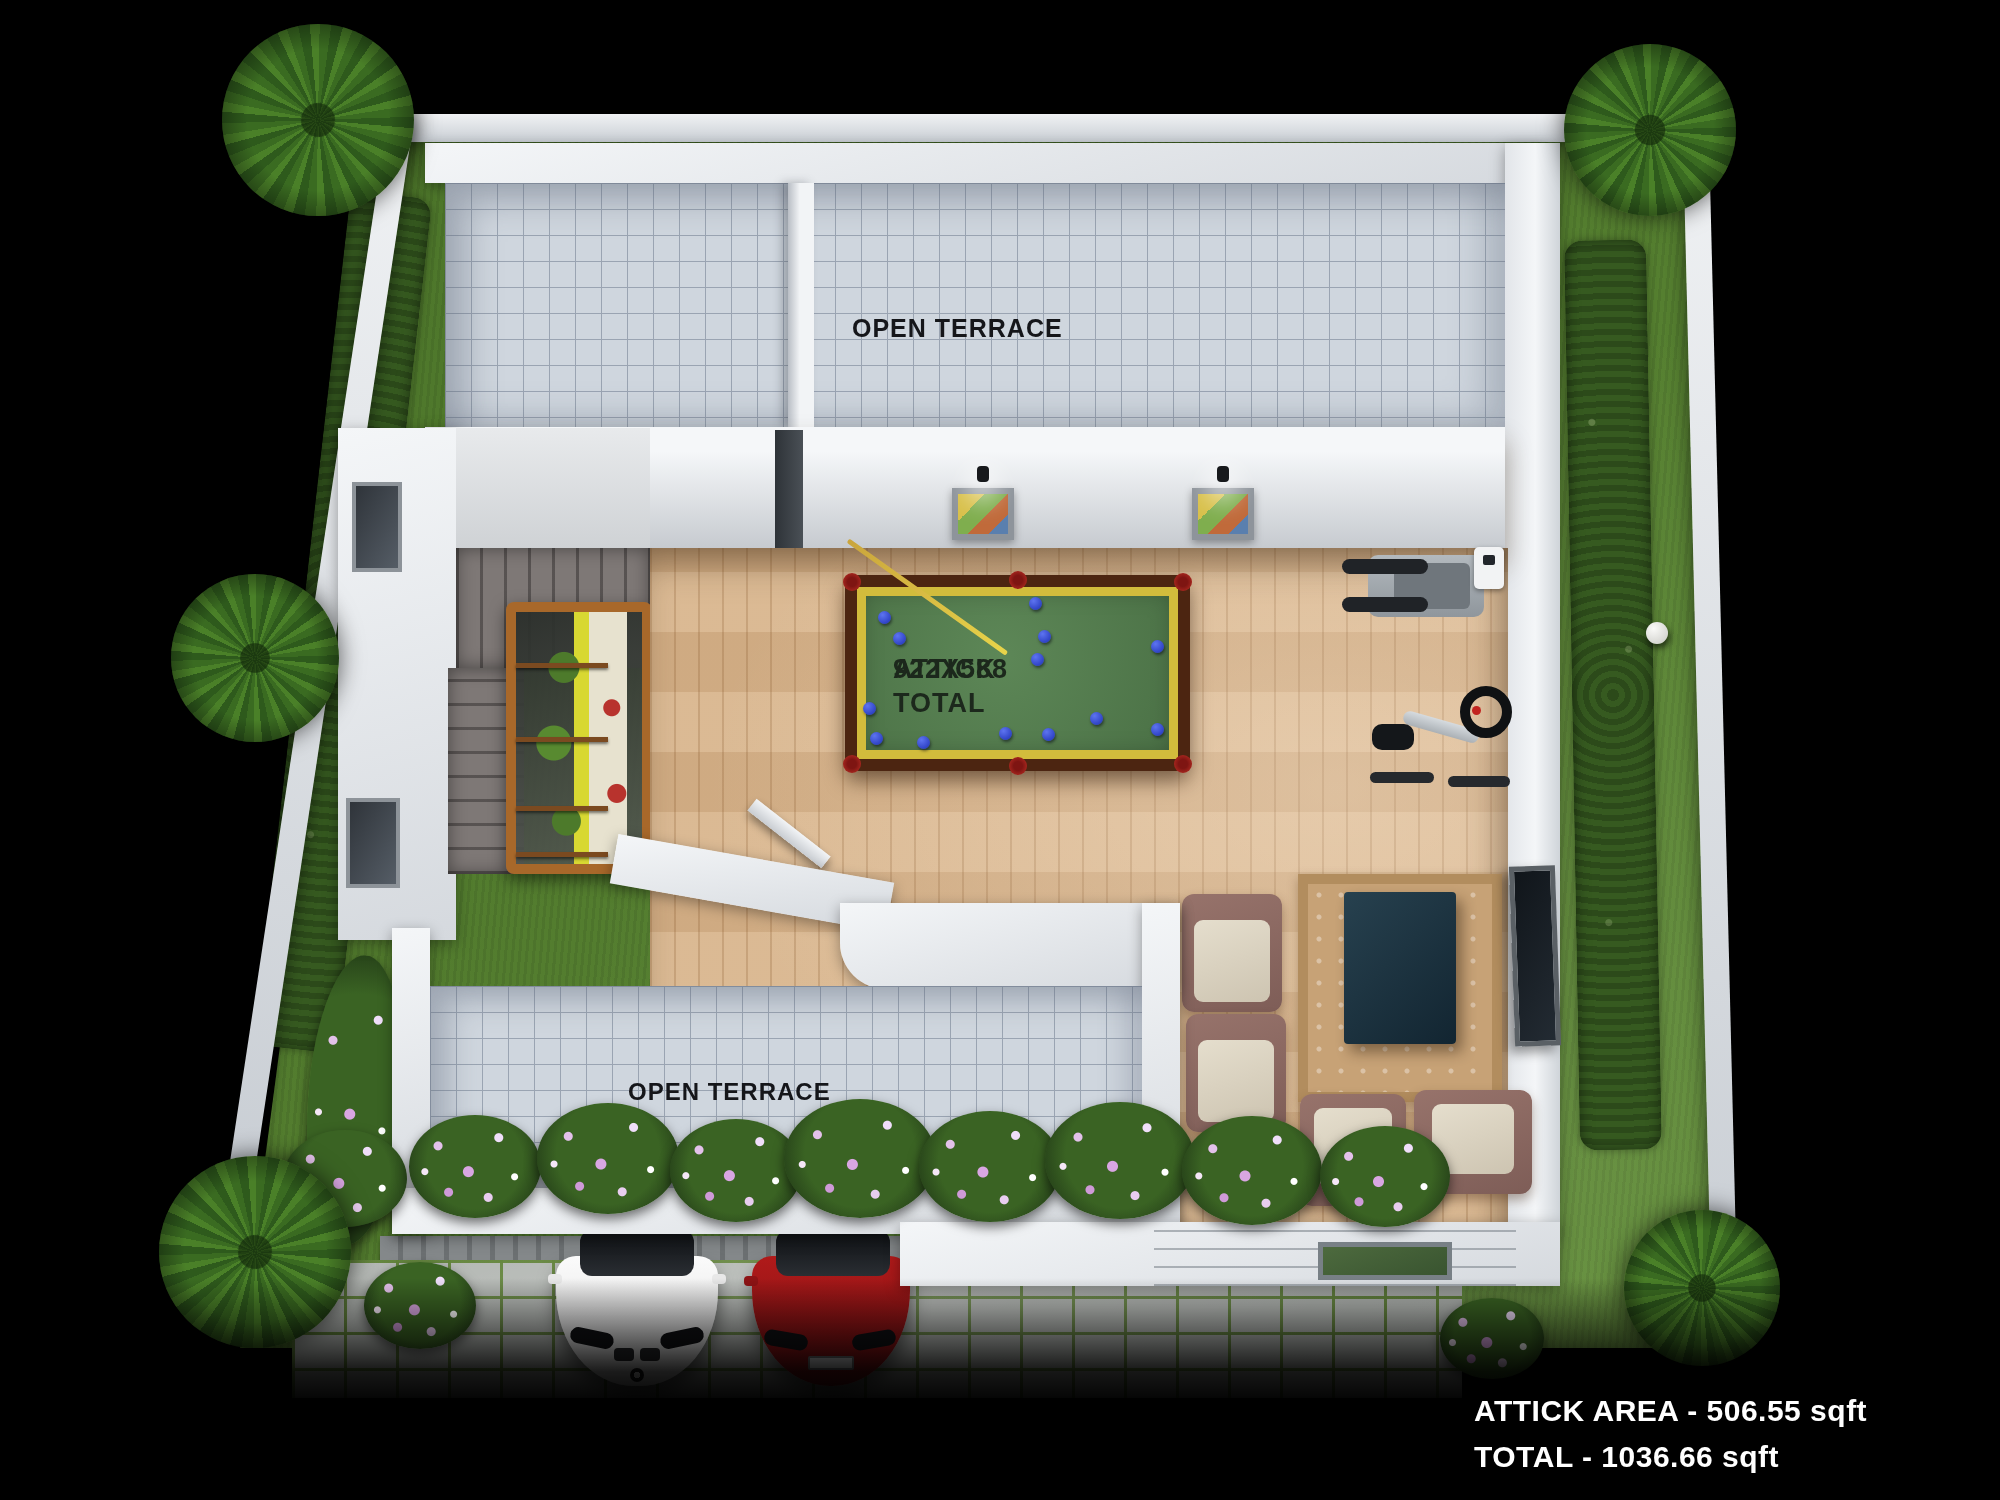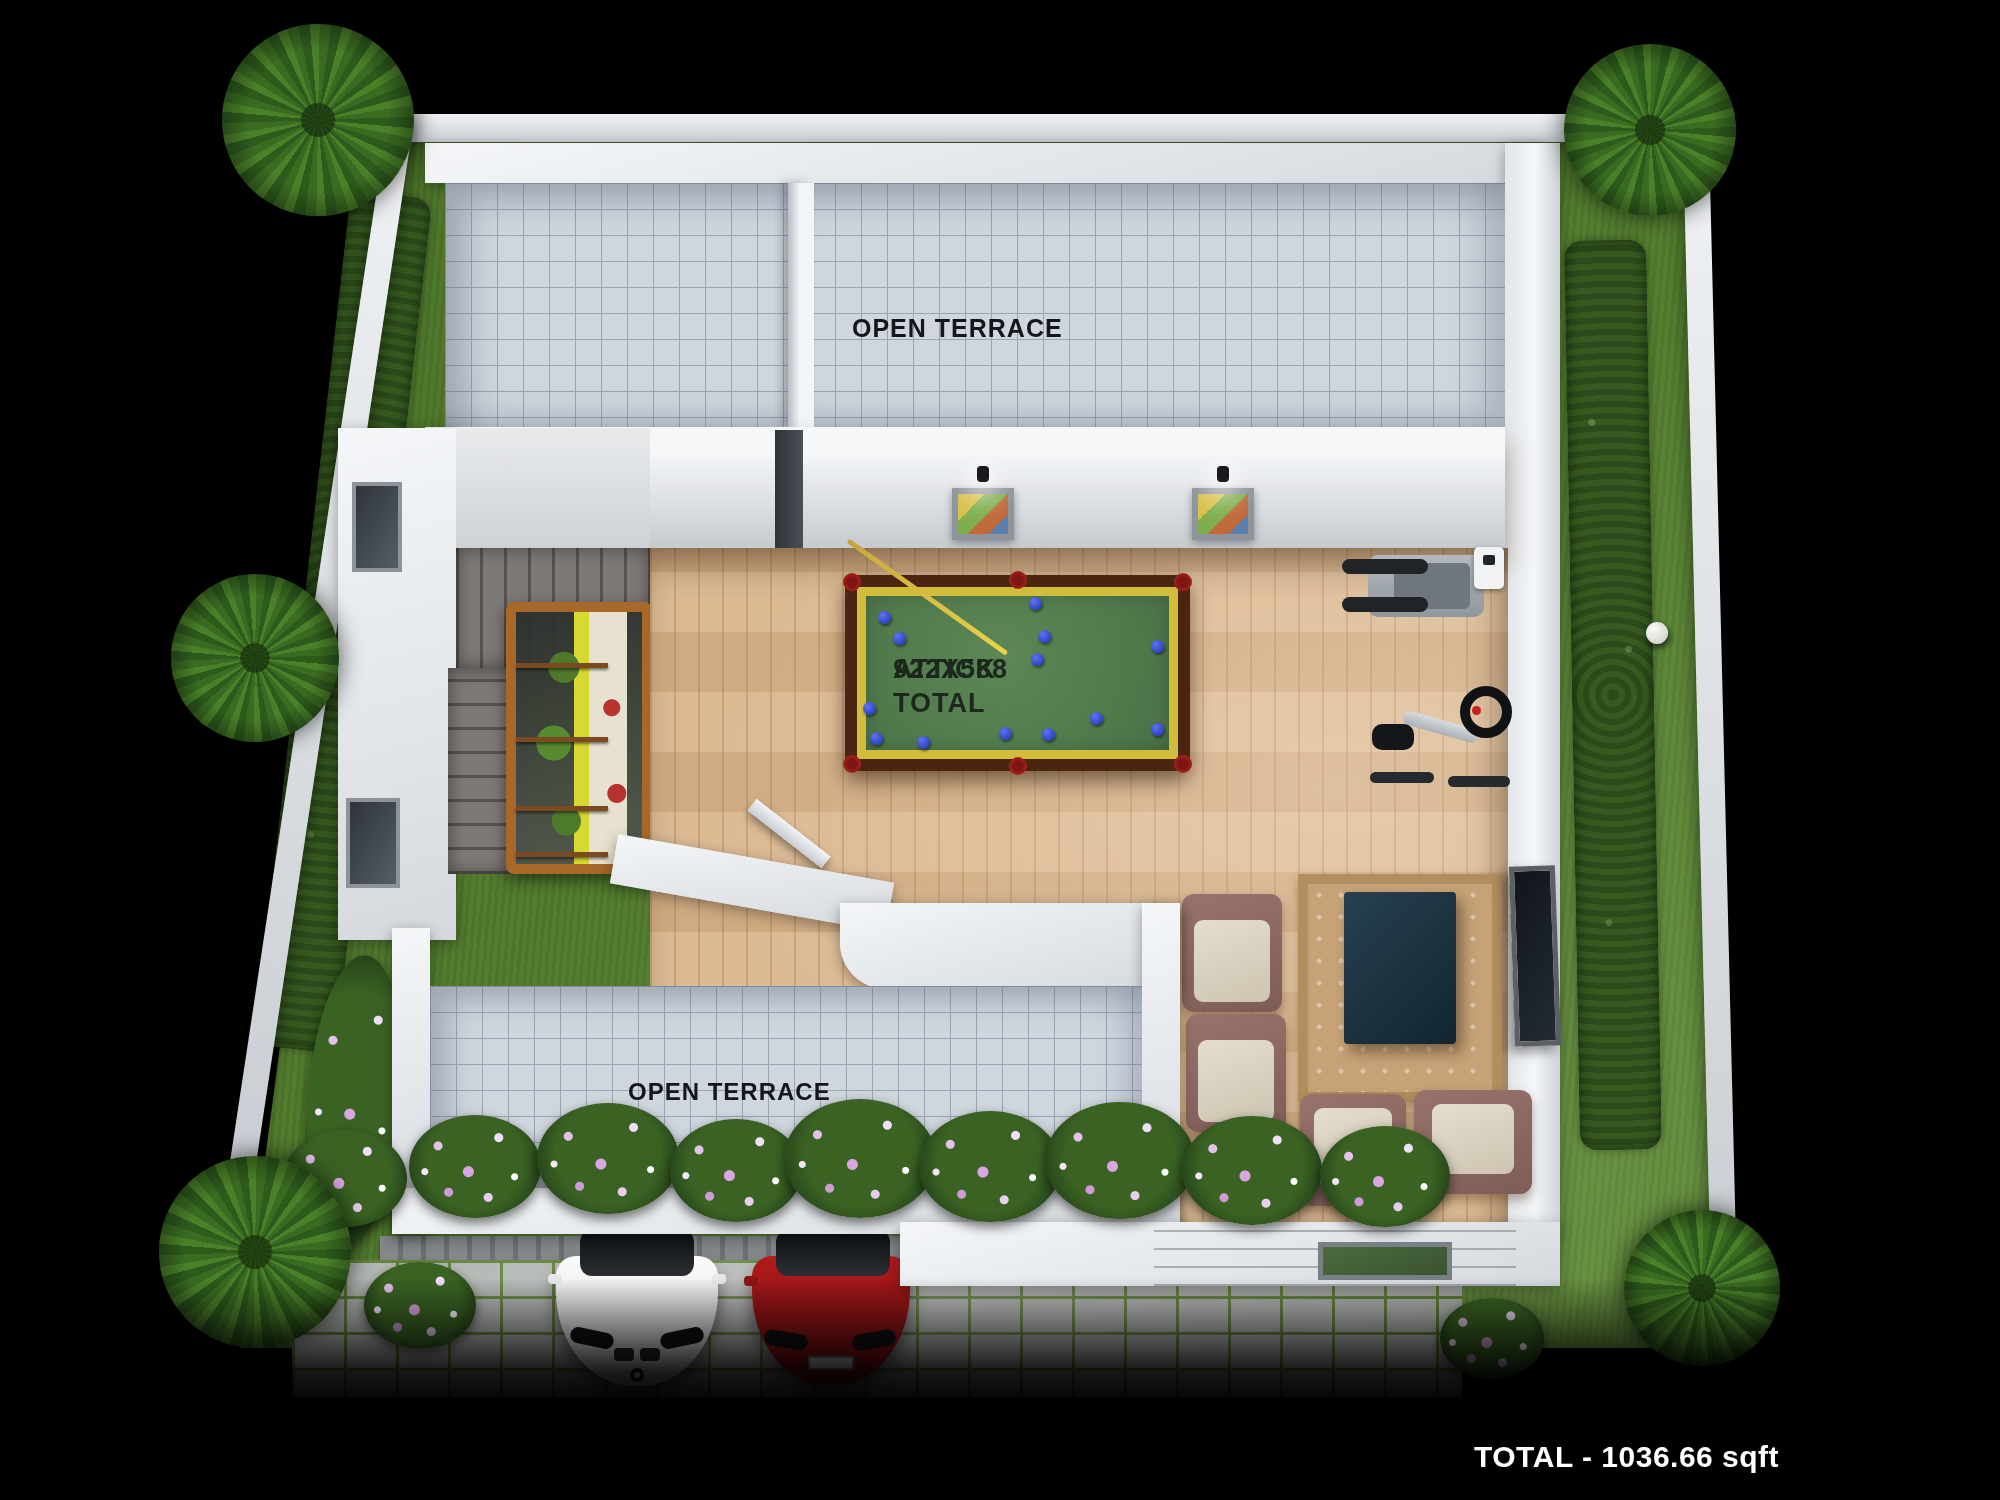--- a/index.html
+++ b/index.html
@@ -360,14 +360,15 @@
   <div id="palms" style="left:0;top:0;width:0;height:0;">
       <div class="palm" style="left: 222px; top: 24px; width: 192px; height: 192px;"></div>
       <div class="palm" style="left: 1564px; top: 44px; width: 172px; height: 172px;"></div>
       <div class="palm" style="left: 171px; top: 574px; width: 168px; height: 168px;"></div>
       <div class="palm" style="left: 159px; top: 1156px; width: 192px; height: 192px;"></div>
       <div class="palm" style="left: 1624px; top: 1210px; width: 156px; height: 156px;"></div>
     </div>
 
   <div class="fade-bottom"></div>
 
+  <div class="info info-1">ATTICK AREA - 506.55 sqft</div>
   <div class="info info-2">TOTAL - 1036.66 sqft</div>
 </div>
 
 </body></html>

